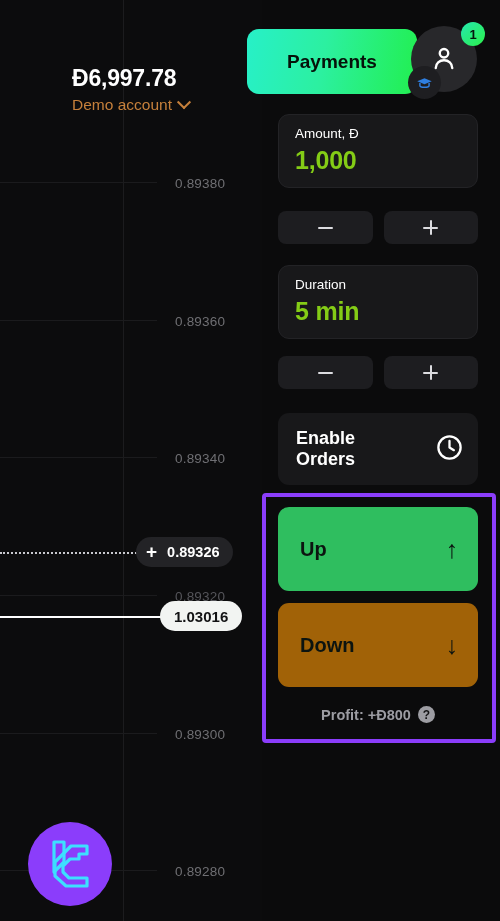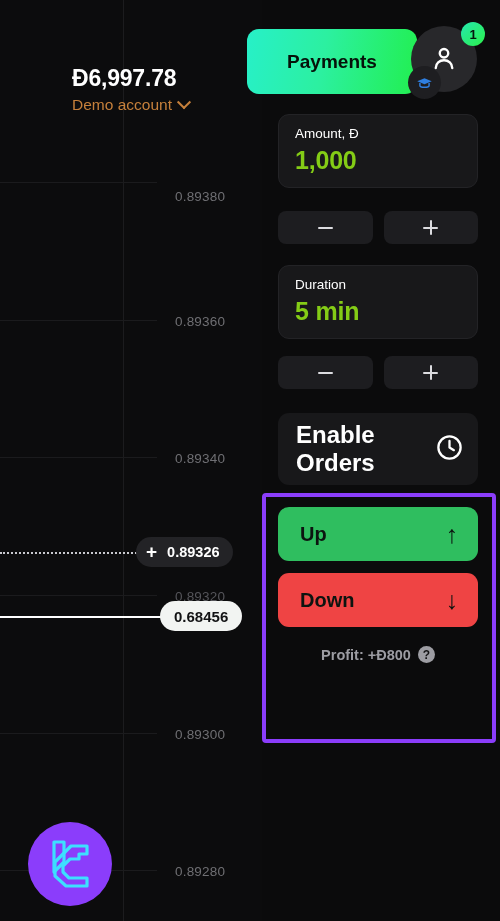--- a/index.html
+++ b/index.html
@@ -282,21 +282,21 @@
     border: none;
     border-radius: 11px;
     padding: 0 14px 0 18px;
     display: flex;
     align-items: center;
     justify-content: space-between;
     cursor: pointer;
     font-family: "Liberation Sans", sans-serif;
   }
   #enable-orders-label {
-    font-size: 24px;
+    font-size: 18px;
     font-weight: 700;
     color: #ffffff;
     line-height: 1.18;
     text-align: left;
     max-width: 108px;
   }
 
   
   #trade-highlight {
     position: absolute;
@@ -305,35 +305,35 @@
     border: 4px solid #8b3dfb;
     border-radius: 4px;
   }
   #trade-area {
     position: absolute;
     left: 16px; top: 399px;
     width: 200px;
   }
   .trade-btn {
     width: 200px;
-    height: 54px;
+    height: 84px;
     border: none;
     border-radius: 11px;
     display: flex;
     align-items: center;
     justify-content: space-between;
     padding: 0 20px 0 22px;
     cursor: pointer;
     font-size: 20px;
     font-weight: 700;
     color: #0c1410;
     font-family: "Liberation Sans", sans-serif;
   }
   #up-btn { background: #2fbe5f; margin-bottom: 12px; }
-  #down-btn { background: #ef4444; }
+  #down-btn { background: #a16207; }
   .arrow-glyph { font-size: 25px; font-weight: 400; line-height: 1; }
   #profit-row {
     margin-top: 19px;
     display: flex;
     align-items: center;
     justify-content: center;
     gap: 7px;
     font-size: 14.5px;
     font-weight: 700;
     color: #9d9da3;
@@ -360,38 +360,38 @@
     <div class="vgrid" id="vgrid" style="left: 123px;"></div>
     <div id="hgrids">
         <div class="hgrid" style="top: 182px; width: 157px;"></div>
         <div class="hgrid" style="top: 320px; width: 157px;"></div>
         <div class="hgrid" style="top: 457px; width: 157px;"></div>
         <div class="hgrid" style="top: 595px; width: 157px;"></div>
         <div class="hgrid" style="top: 733px; width: 157px;"></div>
         <div class="hgrid" style="top: 870px; width: 157px;"></div>
       </div>
     <div id="price-labels">
-        <div class="price-label" style="left: 175px; top: 176px; margin-top: 13px;">0.89380</div>
+        <div class="price-label" style="left: 175px; top: 176px;">0.89380</div>
         <div class="price-label" style="left: 175px; top: 314px;">0.89360</div>
         <div class="price-label" style="left: 175px; top: 451px;">0.89340</div>
         <div class="price-label dim" style="left: 175px; top: 589px;">0.89320</div>
         <div class="price-label" style="left: 175px; top: 727px;">0.89300</div>
         <div class="price-label" style="left: 175px; top: 864px;">0.89280</div>
       </div>
 
     <div class="dotted-line" id="dotted-line" style="top: 552px; width: 140px;"></div>
     <div class="solid-line" id="solid-line" style="top: 616px; width: 180px;"></div>
 
     <div class="pill-dark" id="order-pill" style="left: 136px; top: 537px;">
       <span class="plus">+</span>
       <span>0.89326</span>
     </div>
 
     <div class="pill-white" id="current-pill" style="left: 160px; top: 601px;">
-      <span>0.68456</span>
+      <span>1.03016</span>
     </div>
 
     <div id="logo">
       <svg width="54" height="56" viewBox="0 0 54 56" fill="none" aria-hidden="true">
         <path d="M11 6 H21 V26 L11 36 Z" stroke="#3ddfff" stroke-width="3.2" fill="none" stroke-linejoin="round"></path>
         <path d="M44 18 V10 H28 L12 26 V40 L23 50 H44 V42 H26 L20 36 V30 L27 23 H36 V18 Z" stroke="#3ddfff" stroke-width="3.2" fill="none" stroke-linejoin="round"></path>
       </svg>
     </div>
   </div>
 

